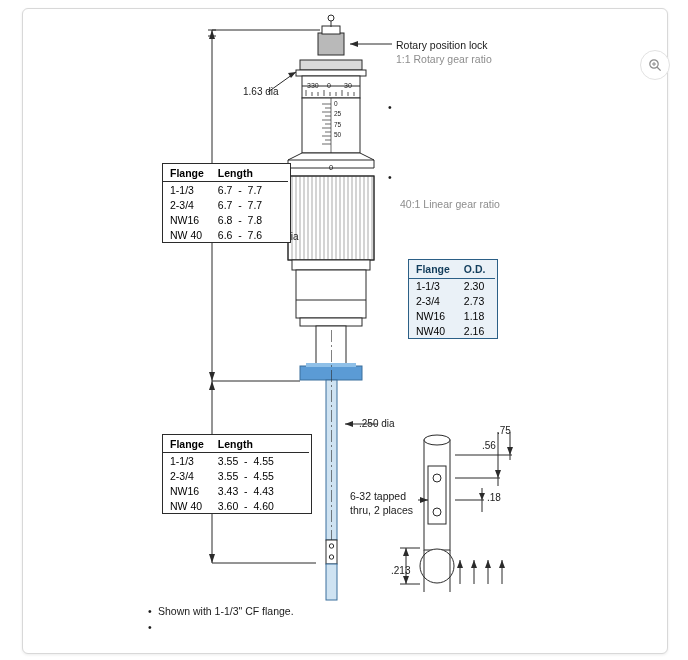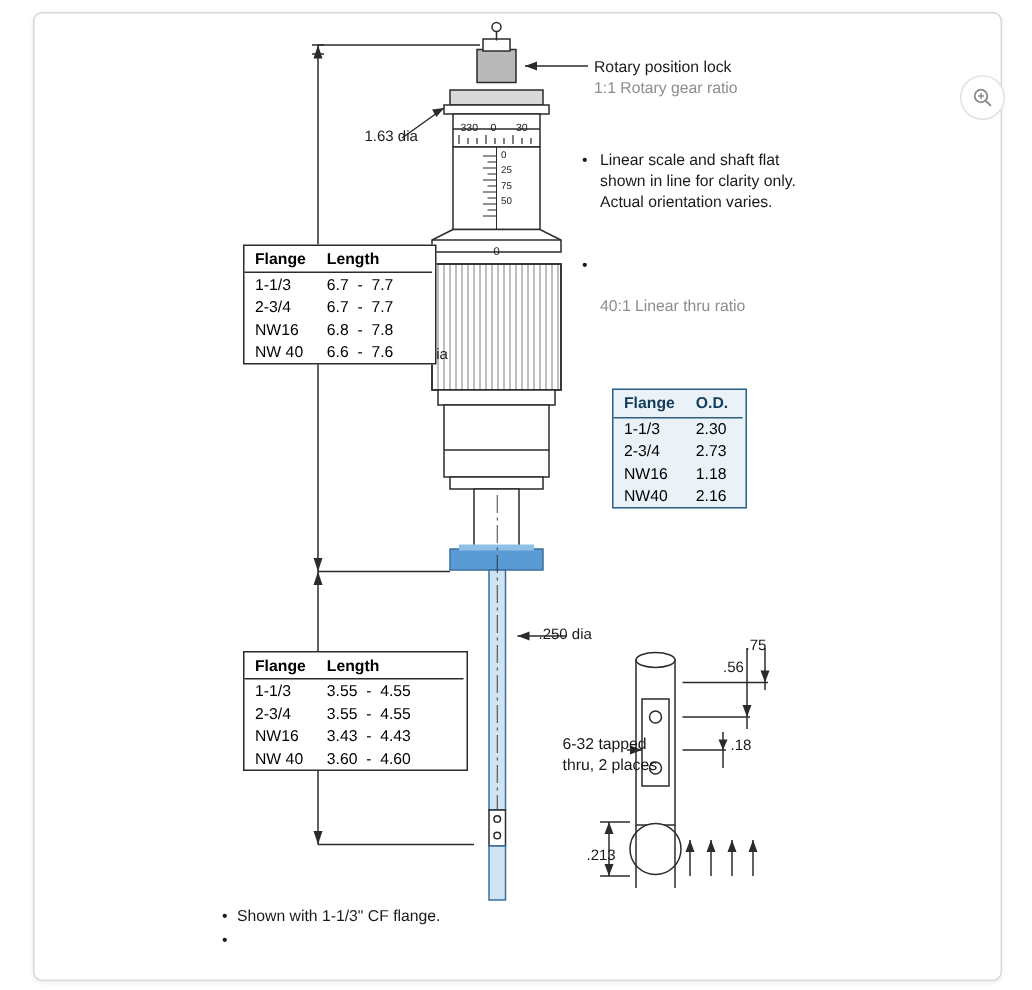--- a/index.html
+++ b/index.html
@@ -194,30 +194,27 @@
   <div class="lbl" style="left:334px;top:121px;font-size:6.5px;">75</div>
   <div class="lbl" style="left:334px;top:131px;font-size:6.5px;">50</div>
   <div class="lbl" style="left:329px;top:163px;font-size:7.5px;">0</div>
 
   <div class="lbl" style="left:396px;top:38px;">Rotary position lock</div>
   <div class="lbl gray" style="left:396px;top:52px;">1:1 Rotary gear ratio</div>
 
   <div class="bullet" style="left:388px;top:100px;">
     <span>•</span>
   </div>
-  <div class="lbl" style="left:400px;top:100px;">Linear scale and shaft flat
-shown in line for clarity only.
-Actual orientation varies.</div>
 
   <div class="bullet" style="left:388px;top:170px;">
     <span>•</span>
   </div>
-  <div class="lbl gray" style="left:400px;top:197px;">40:1 Linear thru ratio</div>
-
-  <div class="lbl" style="left:375px;top:489px;">6-32 tapped
+  <div class="lbl gray" style="left:400px;top:197px;">40:1 Linear gear ratio</div>
+
+  <div class="lbl" style="left:350px;top:489px;">6-32 tapped
 thru, 2 places</div>
 
   <div class="dim" style="left:243px;top:86px;">1.63 dia</div>
   <div class="dim" style="left:263px;top:231px;">2.25 dia</div>
   <div class="dim" style="left:359px;top:418px;">.250 dia</div>
   <div class="dim" style="left:497px;top:425px;">.75</div>
   <div class="dim" style="left:482px;top:440px;">.56</div>
   <div class="dim" style="left:487px;top:492px;">.18</div>
   <div class="dim" style="left:391px;top:565px;">.213</div>
 

